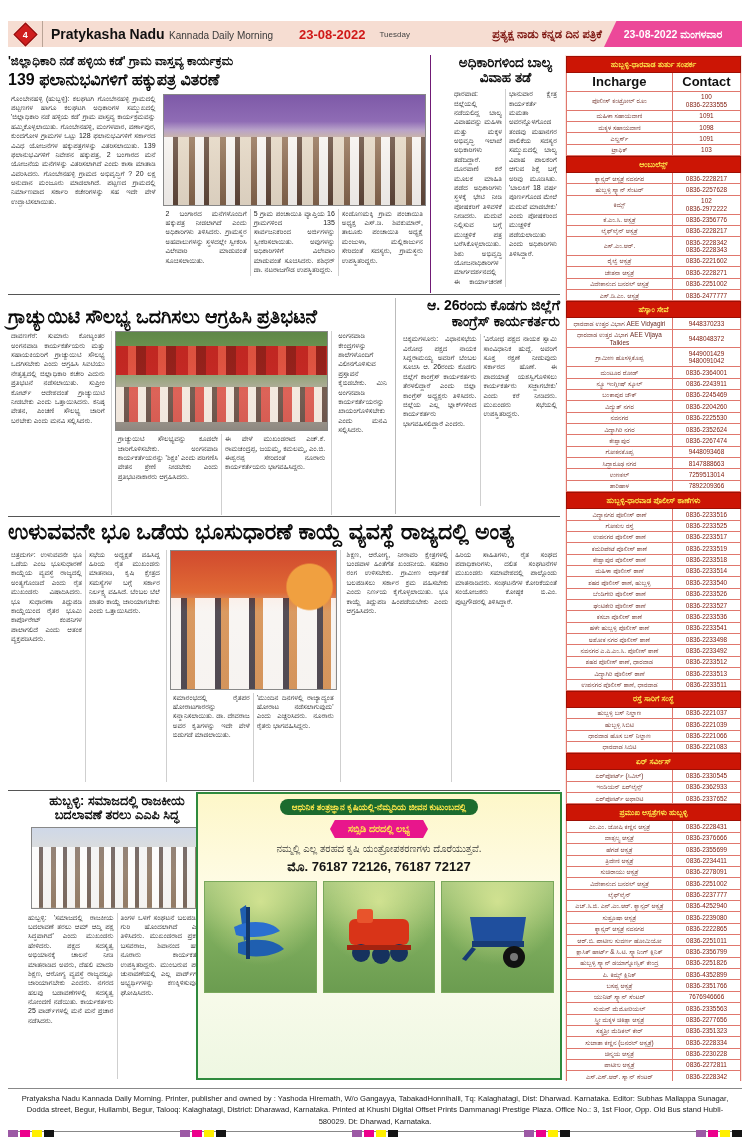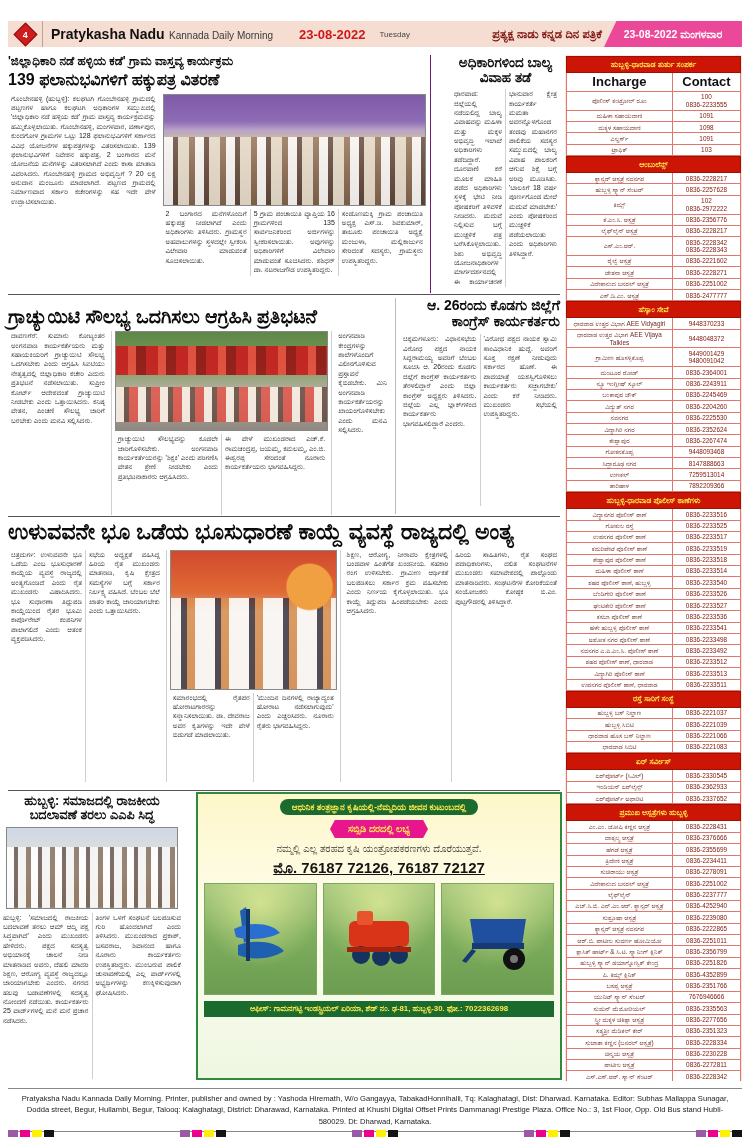--- a/index.html
+++ b/index.html
@@ -59,21 +59,21 @@
   
   .ad{position:absolute;left:196px;top:792px;width:366px;height:288px;box-sizing:border-box;
       border:2.5px solid #2f8a3d;background:linear-gradient(180deg,#fdf7c9 0%,#fffdf0 45%,#eef7e2 100%);
       display:flex;flex-direction:column;align-items:center;padding:5px 6px;}
   .ad-banner{background:#1c6b2e;color:#ffe84c;font-size:8.6px;font-weight:700;border-radius:8px;
              padding:2.5px 12px;}
   .ad-ribbon{margin-top:5px;background:#e8168c;color:#ffe84c;font-size:9.5px;font-weight:800;
              padding:3px 18px;clip-path:polygon(5% 0,95% 0,100% 50%,95% 100%,5% 100%,0 50%);}
   .ad-title{margin-top:7px;font-size:24px;font-weight:800;color:#d31414;text-shadow:1px 1px 0 #8e0d0d;}
   .ad-sub{margin-top:5px;font-size:10px;color:#333;}
-  .ad-phone{margin-top:4px;font-size:15px;font-weight:800;color:#151515;text-decoration:underline;}
+  .ad-phone{margin-top:4px;font-size:13px;font-weight:800;color:#151515;}
   .ad-imgs{margin-top:6px;display:flex;gap:6px;width:100%;justify-content:center;}
   .ad-img{width:112px;height:110px;border:1px solid #7aa85c;
           background:radial-gradient(circle at 50% 18%,rgba(255,255,170,.55),rgba(0,0,0,0) 60%),
                      linear-gradient(180deg,#a8c87e 0%,#7fae5e 45%,#6b9c50 100%);
           display:flex;align-items:center;justify-content:center;}
   .ad-addr{margin-top:6px;width:100%;background:#1c6b2e;color:#ffe84c;font-size:7.8px;font-weight:700;
            text-align:center;padding:3px 2px;box-sizing:border-box;}
   
   .imprint{position:absolute;left:8px;top:1088px;width:734px;border-top:1px solid #888;border-bottom:1px solid #888;
            font-size:7.6px;line-height:1.5;text-align:center;color:#222;padding:4px 6px;box-sizing:border-box;}
@@ -176,21 +176,21 @@
       </div>
       <div style="width:218px;display:flex;">
           <div class="bcol">ಶಿಕ್ಷಣ, ಆರೋಗ್ಯ, ನೀರಾವರಿ ಕ್ಷೇತ್ರಗಳಲ್ಲಿ ಬಂಡವಾಳ ಹಿಂತೆಗೆತ ಖಂಡನೀಯ. ಸಹಕಾರಿ ರಂಗ ಉಳಿಸಬೇಕು. ಗ್ರಾಮೀಣ ಆರ್ಥಿಕತೆ ಬಲಪಡಿಸಲು ಸರ್ಕಾರ ಕ್ರಮ ವಹಿಸಬೇಕು ಎಂದು ನಿರ್ಣಯ ಕೈಗೊಳ್ಳಲಾಯಿತು. ಭೂ ಕಾಯ್ದೆ ತಿದ್ದುಪಡಿ ಹಿಂಪಡೆಯಬೇಕು ಎಂದು ಆಗ್ರಹಿಸಿದರು.</div>
           <div class="bcol">ಹಿರಿಯ ಸಾಹಿತಿಗಳು, ರೈತ ಸಂಘದ ಪದಾಧಿಕಾರಿಗಳು, ದಲಿತ ಸಂಘಟನೆಗಳ ಮುಖಂಡರು ಸಮಾವೇಶದಲ್ಲಿ ಪಾಲ್ಗೊಂಡು ಮಾತನಾಡಿದರು. ಸಂಘಟನೆಗಳ ಕೋರಿಕೆಯಂತೆ ಸಂಯೋಜಕರು ಕೋಷ್ಠಕ ಬಿ.ಎಂ. ಪುಟ್ಟಗೌಡರಲ್ಲಿ ತಿಳಿಸಿದ್ದಾರೆ.</div>
         </div>
     </div>
   </section>
 
   <div class="hrule" style="top:790px;"></div>
 
-  <section class="art" style="left:0;top:794px;width:184px;height:286px;">
+  <section class="art" style="left:25px;top:794px;width:184px;height:286px;">
     <div class="hl" style="font-size:12.8px;text-align:center;">ಹುಬ್ಬಳ್ಳಿ: ಸಮಾಜದಲ್ಲಿ ರಾಜಕೀಯ ಬದಲಾವಣೆ ತರಲು ಎಎಪಿ ಸಿದ್ಧ</div>
     <div class="photo photo4" style="height:82px;margin:4px 6px 0 6px;"></div>
     <div class="bodyrow" style="margin-top:4px;height:166px;">
         <div class="bcol">ಹುಬ್ಬಳ್ಳಿ: 'ಸಮಾಜದಲ್ಲಿ ರಾಜಕೀಯ ಬದಲಾವಣೆ ತರಲು ಆಮ್ ಆದ್ಮಿ ಪಕ್ಷ ಸಿದ್ಧವಾಗಿದೆ' ಎಂದು ಮುಖಂಡರು ಹೇಳಿದರು. ಪಕ್ಷದ ಸದಸ್ಯತ್ವ ಅಭಿಯಾನಕ್ಕೆ ಚಾಲನೆ ನೀಡಿ ಮಾತನಾಡಿದ ಅವರು, ದೆಹಲಿ ಮಾದರಿ ಶಿಕ್ಷಣ, ಆರೋಗ್ಯ ವ್ಯವಸ್ಥೆ ರಾಜ್ಯದಲ್ಲೂ ಜಾರಿಯಾಗಬೇಕು ಎಂದರು. ನಗರದ ಹಲವು ಬಡಾವಣೆಗಳಲ್ಲಿ ಸದಸ್ಯತ್ವ ನೋಂದಣಿ ನಡೆಯಿತು. ಕಾರ್ಯಕರ್ತರು 25 ವಾರ್ಡ್‌ಗಳಲ್ಲಿ ಮನೆ ಮನೆ ಪ್ರಚಾರ ನಡೆಸಿದರು.</div>
         <div class="bcol">ತಿಂಗಳ ಒಳಗೆ ಸಂಘಟನೆ ಬಲಪಡಿಸುವ ಗುರಿ ಹೊಂದಲಾಗಿದೆ ಎಂದು ತಿಳಿಸಿದರು. ಮುಖಂಡರಾದ ಪ್ರಕಾಶ್, ಬಸವರಾಜ, ಶಿವಾನಂದ ಹಾಗೂ ನೂರಾರು ಕಾರ್ಯಕರ್ತರು ಉಪಸ್ಥಿತರಿದ್ದರು. ಮುಂಬರುವ ಪಾಲಿಕೆ ಚುನಾವಣೆಯಲ್ಲಿ ಎಲ್ಲ ವಾರ್ಡ್‌ಗಳಲ್ಲಿ ಅಭ್ಯರ್ಥಿಗಳನ್ನು ಕಣಕ್ಕಿಳಿಸುವುದಾಗಿ ಘೋಷಿಸಿದರು.</div>
       </div>
   </section>
 
   <aside class="ad">
     <div class="ad-banner">ಆಧುನಿಕ ತಂತ್ರಜ್ಞಾನ ಕೃಷಿಯಲ್ಲಿ-ನೆಮ್ಮದಿಯ ಜೀವನ ಕುಟುಂಬದಲ್ಲಿ</div>
@@ -219,21 +219,20 @@
       <div class="ad-img">
         <svg width="84" height="80" viewBox="0 0 84 80">
           <path d="M14 20 L70 20 L66 46 L18 46 Z" fill="#1f4f9e"></path>
           <rect x="16" y="44" width="52" height="6" fill="#163a75"></rect>
           <circle cx="58" cy="60" r="11" fill="#111"></circle>
           <circle cx="58" cy="60" r="4" fill="#777"></circle>
           <path d="M16 50 L6 62 L10 64 L20 52 Z" fill="#163a75"></path>
         </svg>
       </div>
     </div>
-    <div class="ad-addr">ಆಫೀಸ್: ಗಾಮನಗಟ್ಟಿ ಇಂಡಸ್ಟ್ರಿಯಲ್ ಏರಿಯಾ, ಶೆಡ್ ನಂ. ಢ-81, ಹುಬ್ಬಳ್ಳಿ-30. ಫೋ.: 7022362698</div>
   </aside>
 
   <aside class="sidebar">
     <div>
         <div class="sb-sec">ಹುಬ್ಬಳ್ಳಿ-ಧಾರವಾಡ ತುರ್ತು ಸಂಪರ್ಕ</div>
         <div class="sb-row sb-head">
           <div class="sb-name">Incharge</div>
           <div class="sb-num">Contact</div>
         </div>
         <div class="sb-row">

